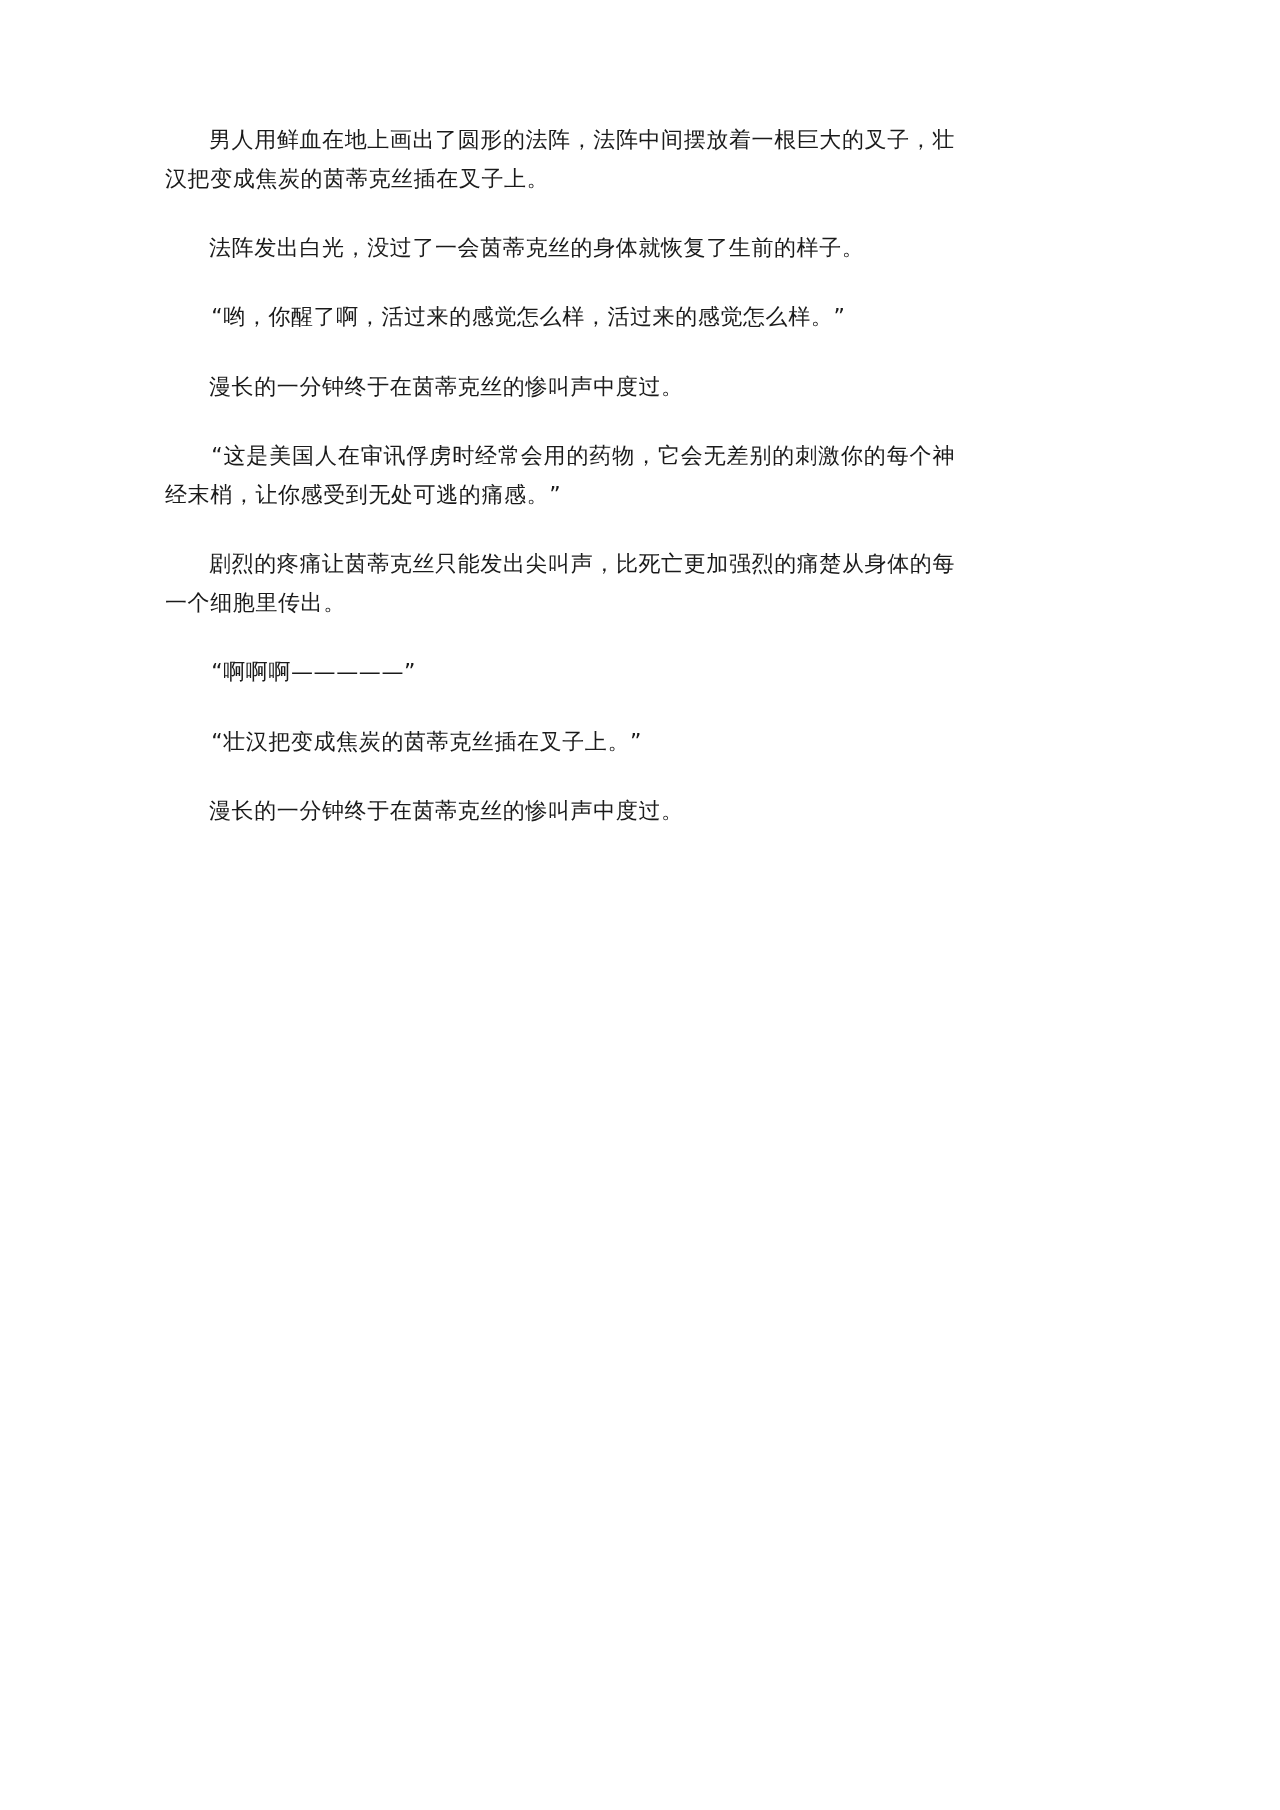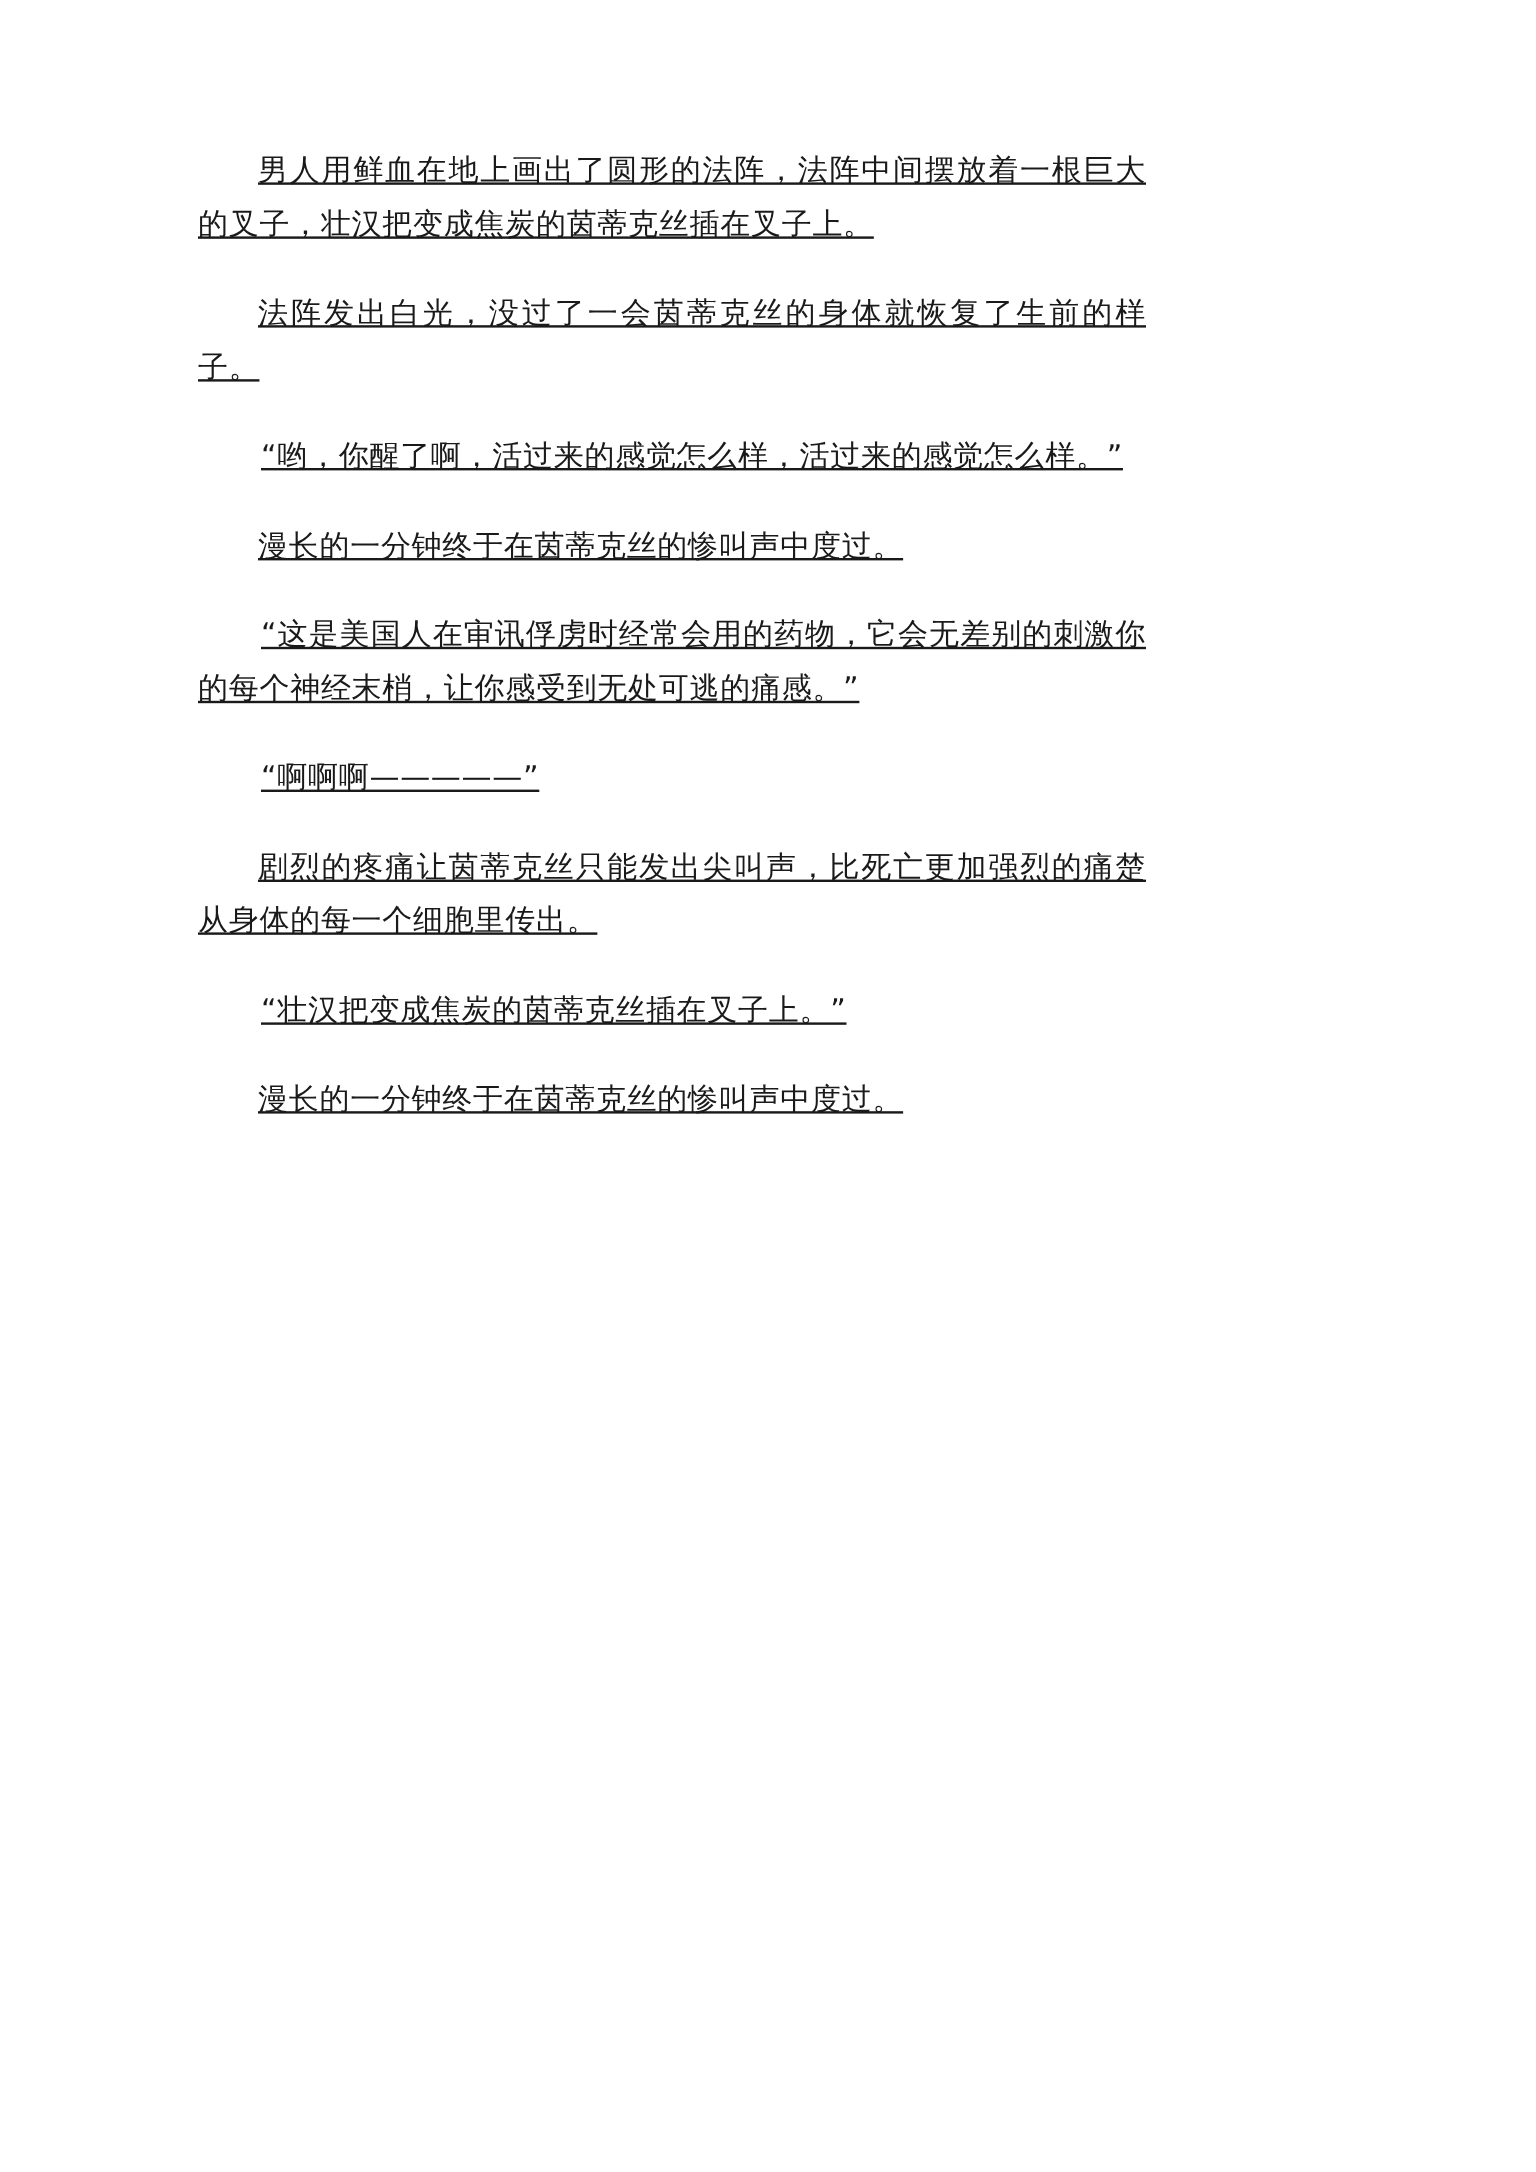--- a/index.html
+++ b/index.html
@@ -22,28 +22,27 @@
     background: #ffffff;
   }
   .page-body {
     position: absolute;
     left: 165px;
     top: 120px;
     width: 790px;
   }
   .para {
     margin: 0 0 30px 0;
-    font-size: 25px;
+    font-size: 22px;
     line-height: 1.78;
     letter-spacing: 0.6px;
     text-align: justify;
     text-justify: inter-character;
     color: #1a1a1a;
     font-weight: 400;
-    text-decoration: underline;
   }
   .para.indent {
     text-indent: 2em;
   }
   .para.indent-quote {
     text-indent: 2.1em;
   }
   .para:last-child {
     margin-bottom: 0;
   }
@@ -51,18 +50,18 @@
 </head>
 <body>
 
 <div class="page">
   <div class="page-body">
     <p class="para indent">男人用鲜血在地上画出了圆形的法阵，法阵中间摆放着一根巨大的叉子，壮汉把变成焦炭的茵蒂克丝插在叉子上。</p>
     <p class="para indent">法阵发出白光，没过了一会茵蒂克丝的身体就恢复了生前的样子。</p>
     <p class="para indent-quote">“哟，你醒了啊，活过来的感觉怎么样，活过来的感觉怎么样。”</p>
     <p class="para indent">漫长的一分钟终于在茵蒂克丝的惨叫声中度过。</p>
     <p class="para indent-quote">“这是美国人在审讯俘虏时经常会用的药物，它会无差别的刺激你的每个神经末梢，让你感受到无处可逃的痛感。”</p>
+    <p class="para indent">剧烈的疼痛让茵蒂克丝只能发出尖叫声，比死亡更加强烈的痛楚从身体的每一个细胞里传出。</p>
     <p class="para indent-quote">“啊啊啊—————”</p>
-    <p class="para indent">剧烈的疼痛让茵蒂克丝只能发出尖叫声，比死亡更加强烈的痛楚从身体的每一个细胞里传出。</p>
     <p class="para indent-quote">“壮汉把变成焦炭的茵蒂克丝插在叉子上。”</p>
     <p class="para indent">漫长的一分钟终于在茵蒂克丝的惨叫声中度过。</p>
   </div>
 </div>
 
 </body></html>

